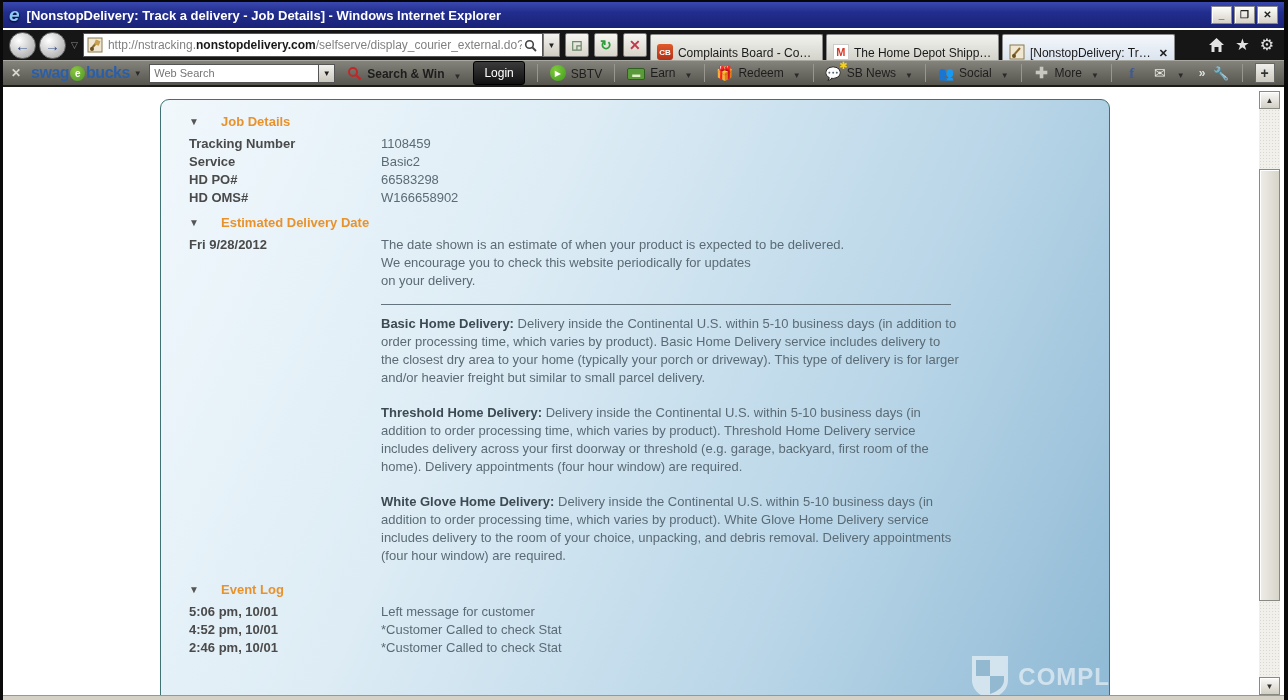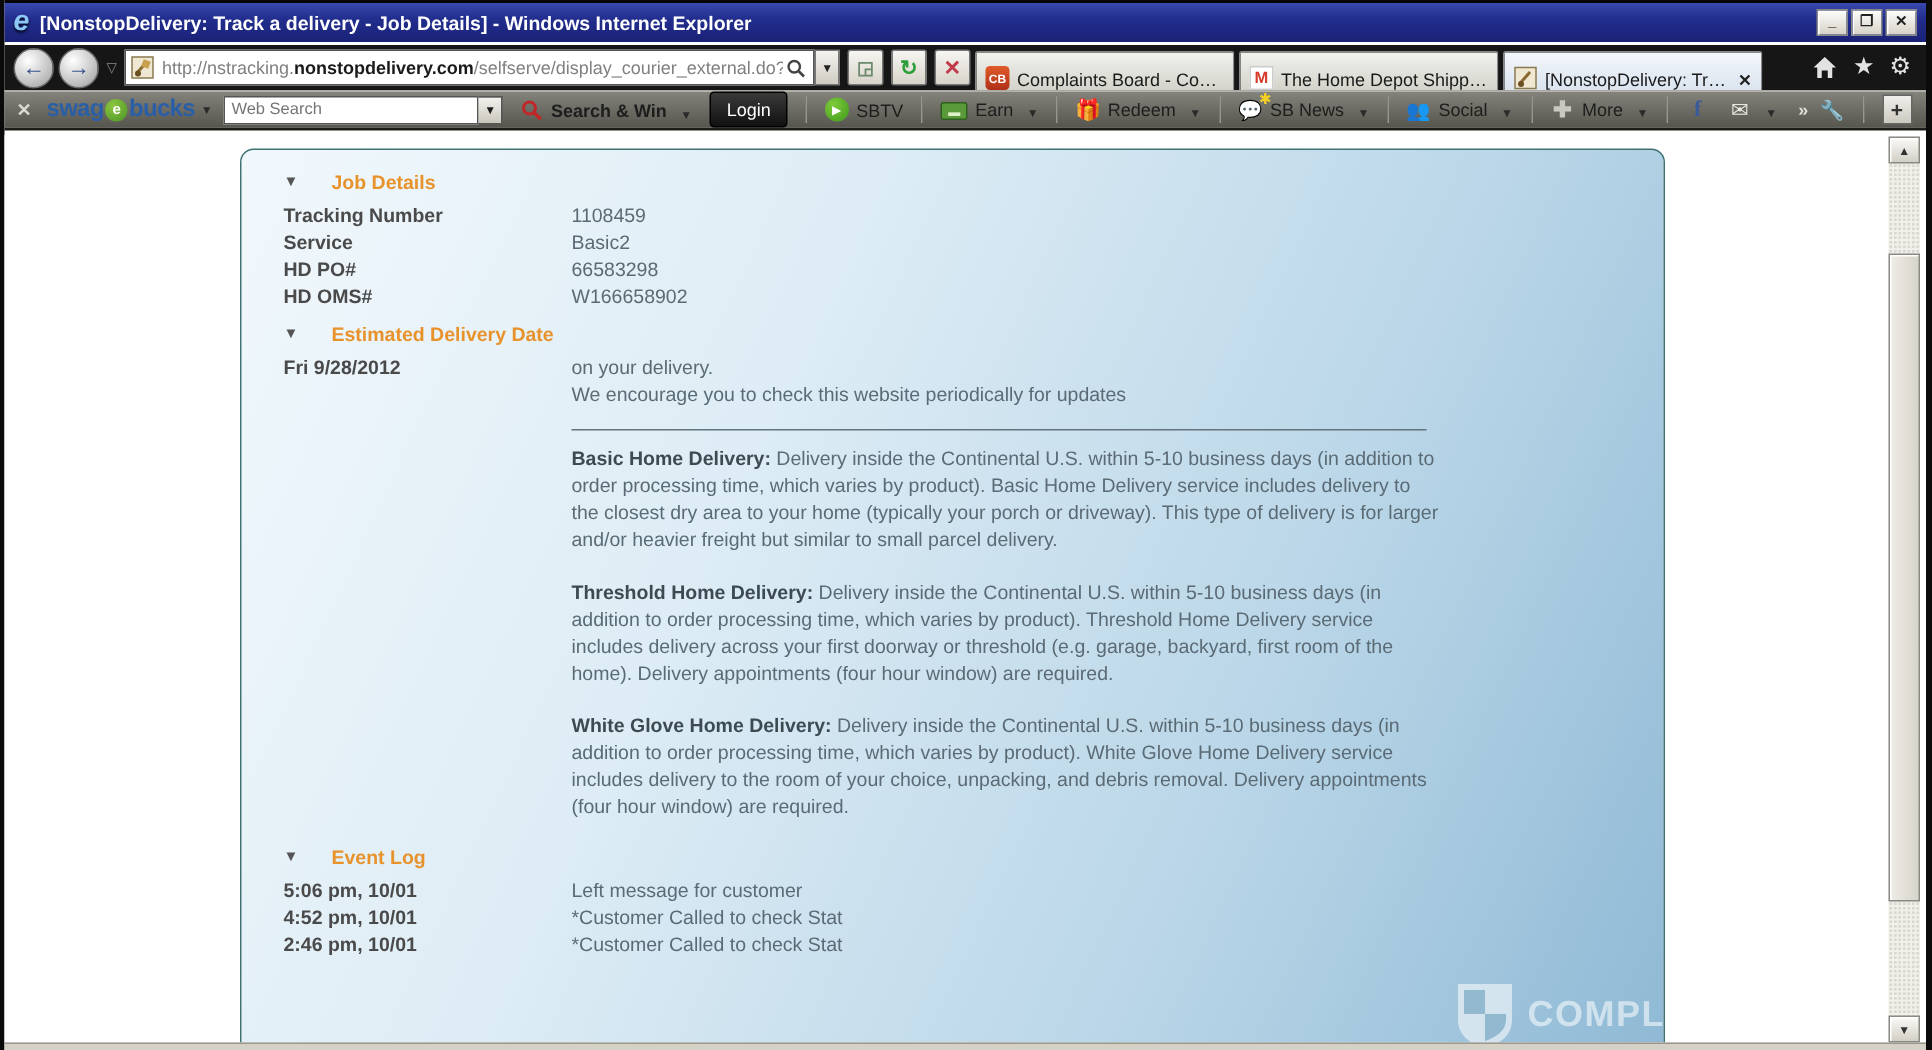--- a/index.html
+++ b/index.html
@@ -285,22 +285,23 @@
         <span class="kv-value">W166658902</span>
       </div>
 
       <div class="sec-head" style="margin-top:8px;">
         <span class="sec-tri">▼</span>
         <span class="sec-title">Estimated Delivery Date</span>
       </div>
       <div id="edd-row">
         <span id="edd-date">Fri 9/28/2012</span>
         <div id="edd-right">
+          <div class="note-line">The date shown is an estimate of when your product is expected to be delivered.</div>
+          <div class="note-line">We encourage you to check this website periodically for updates</div>
           <div class="note-line">on your delivery.</div>
-          <div class="note-line">We encourage you to check this website periodically for updates</div>
           <div class="divider"></div>
           <p class="exp-para"><b>Basic Home Delivery:</b> <span>Delivery inside the Continental U.S. within 5-10 business days (in addition to order processing time, which varies by product). Basic Home Delivery service includes delivery to the closest dry area to your home (typically your porch or driveway). This type of delivery is for larger and/or heavier freight but similar to small parcel delivery.</span></p>
           <p class="exp-para"><b>Threshold Home Delivery:</b> <span>Delivery inside the Continental U.S. within 5-10 business days (in addition to order processing time, which varies by product). Threshold Home Delivery service includes delivery across your first doorway or threshold (e.g. garage, backyard, first room of the home). Delivery appointments (four hour window) are required.</span></p>
           <p class="exp-para"><b>White Glove Home Delivery:</b> <span>Delivery inside the Continental U.S. within 5-10 business days (in addition to order processing time, which varies by product). White Glove Home Delivery service includes delivery to the room of your choice, unpacking, and debris removal. Delivery appointments (four hour window) are required.</span></p>
         </div>
       </div>
 
       <div class="sec-head">
         <span class="sec-tri">▼</span>
         <span class="sec-title">Event Log</span>

